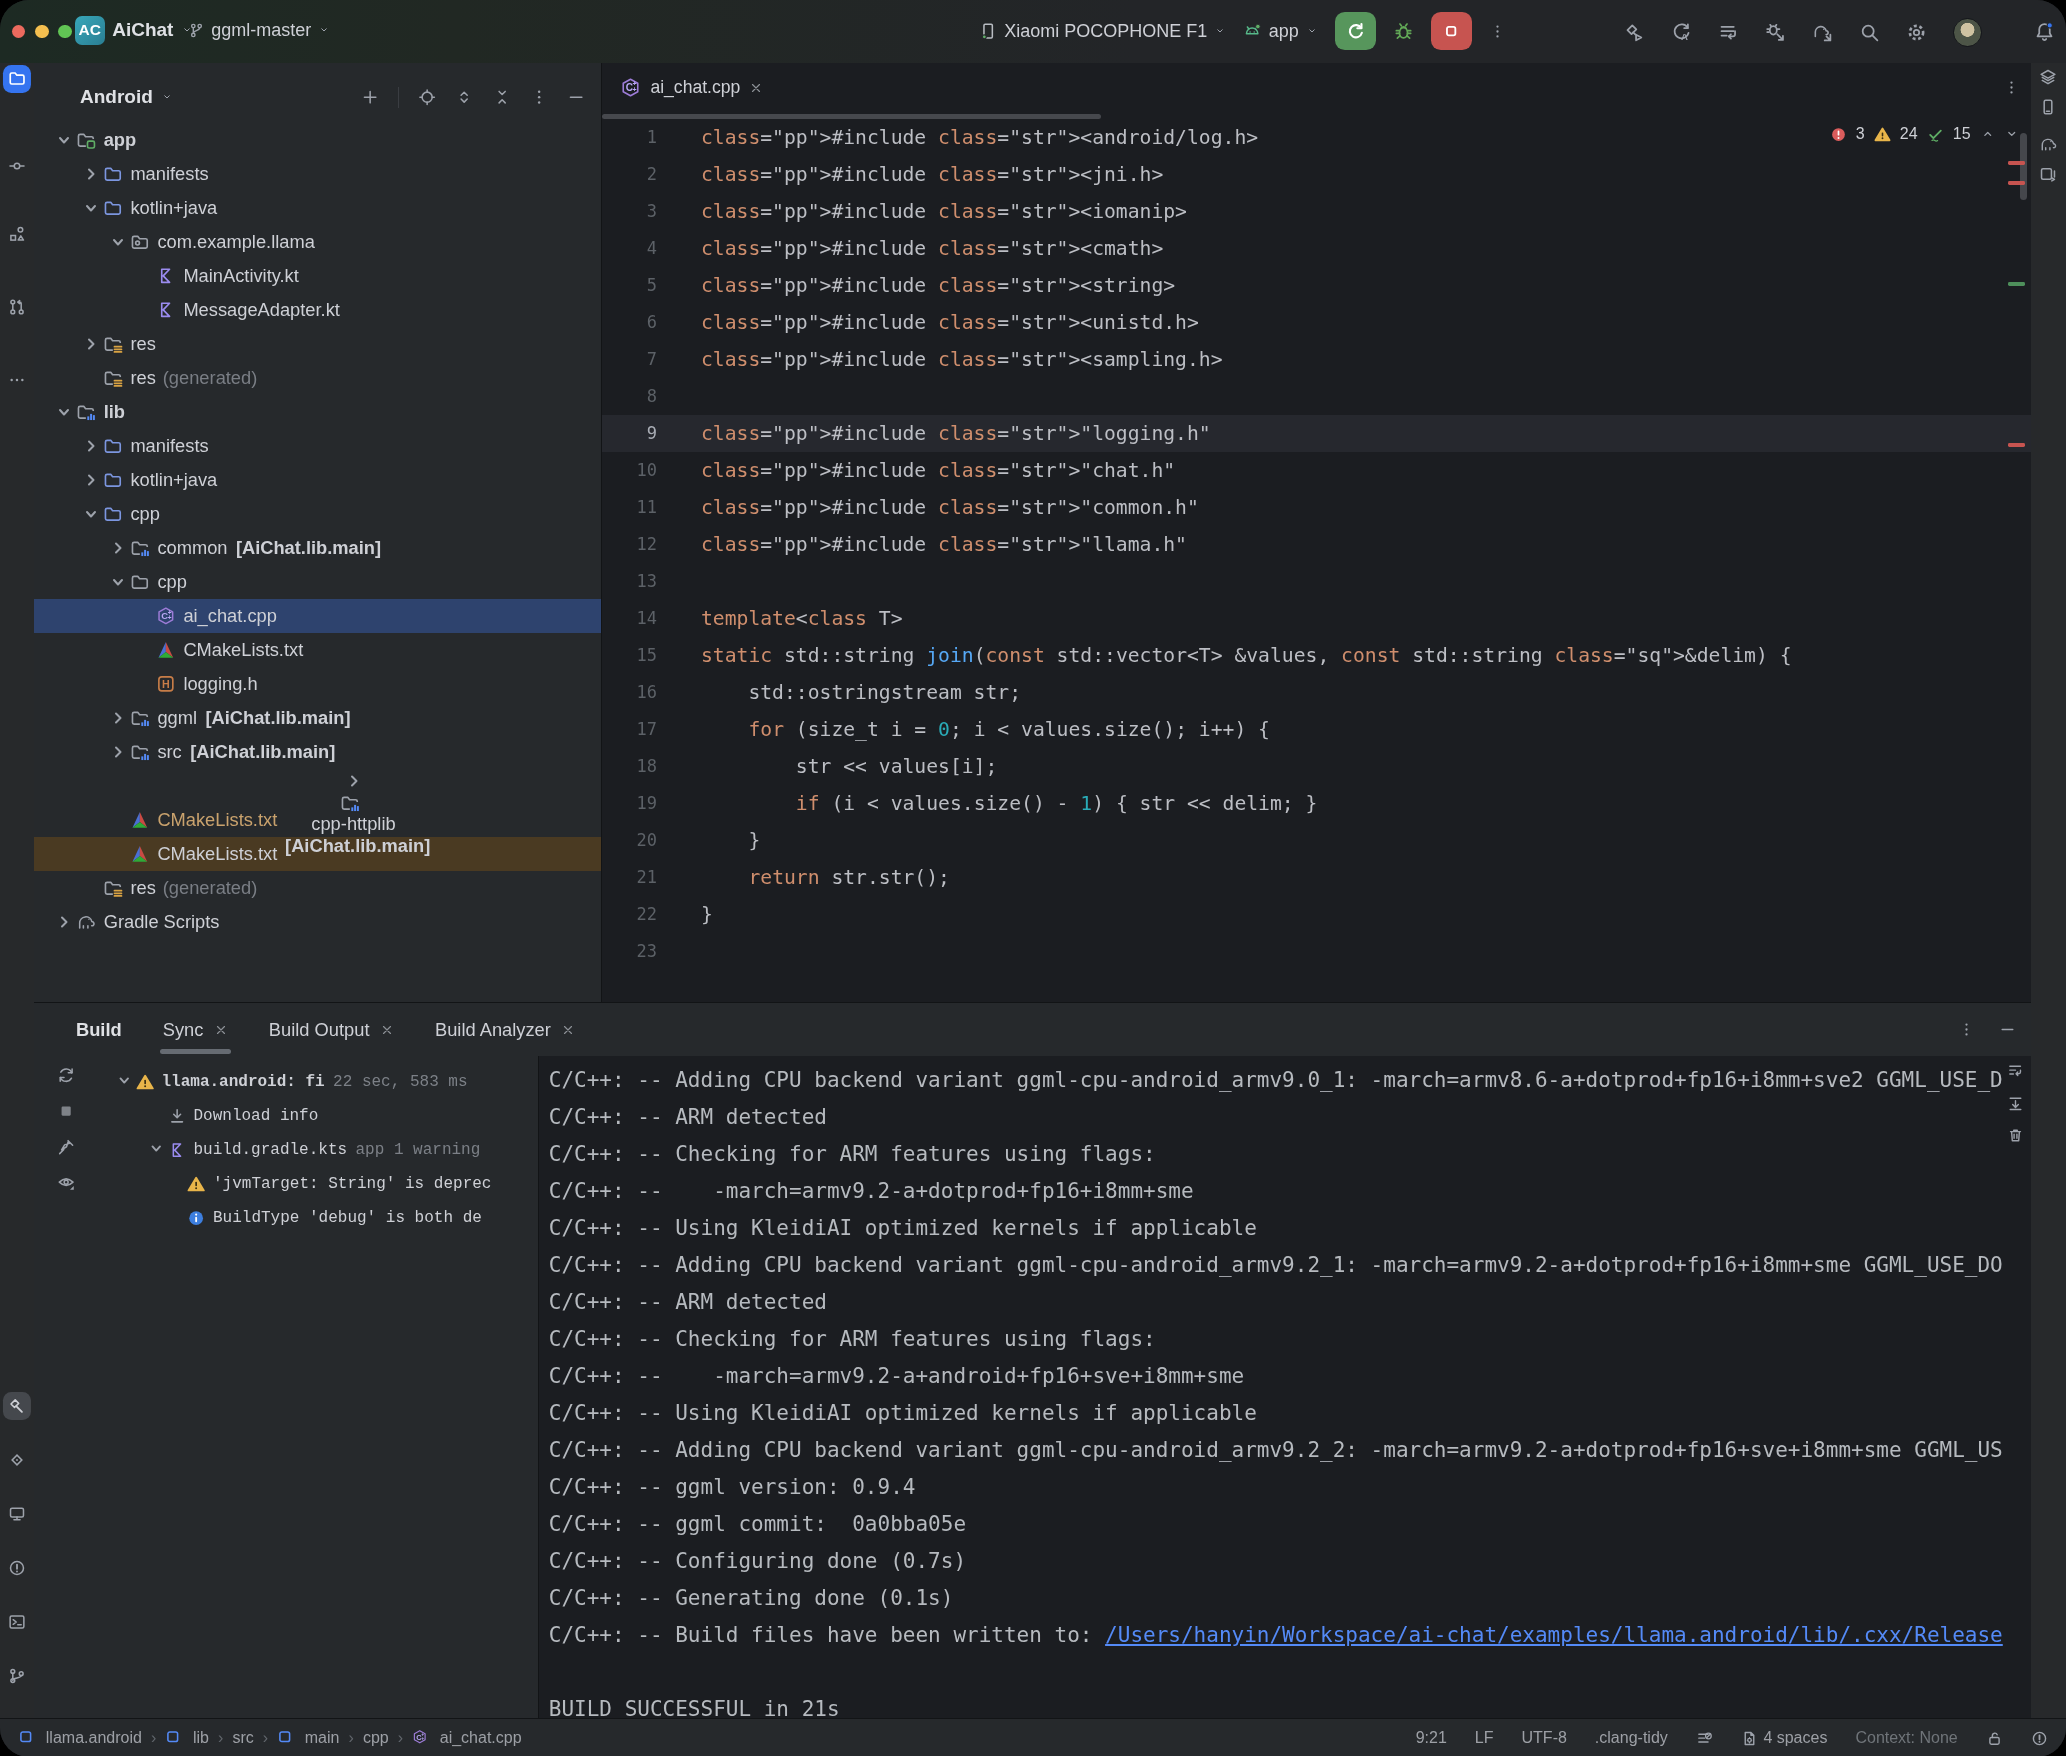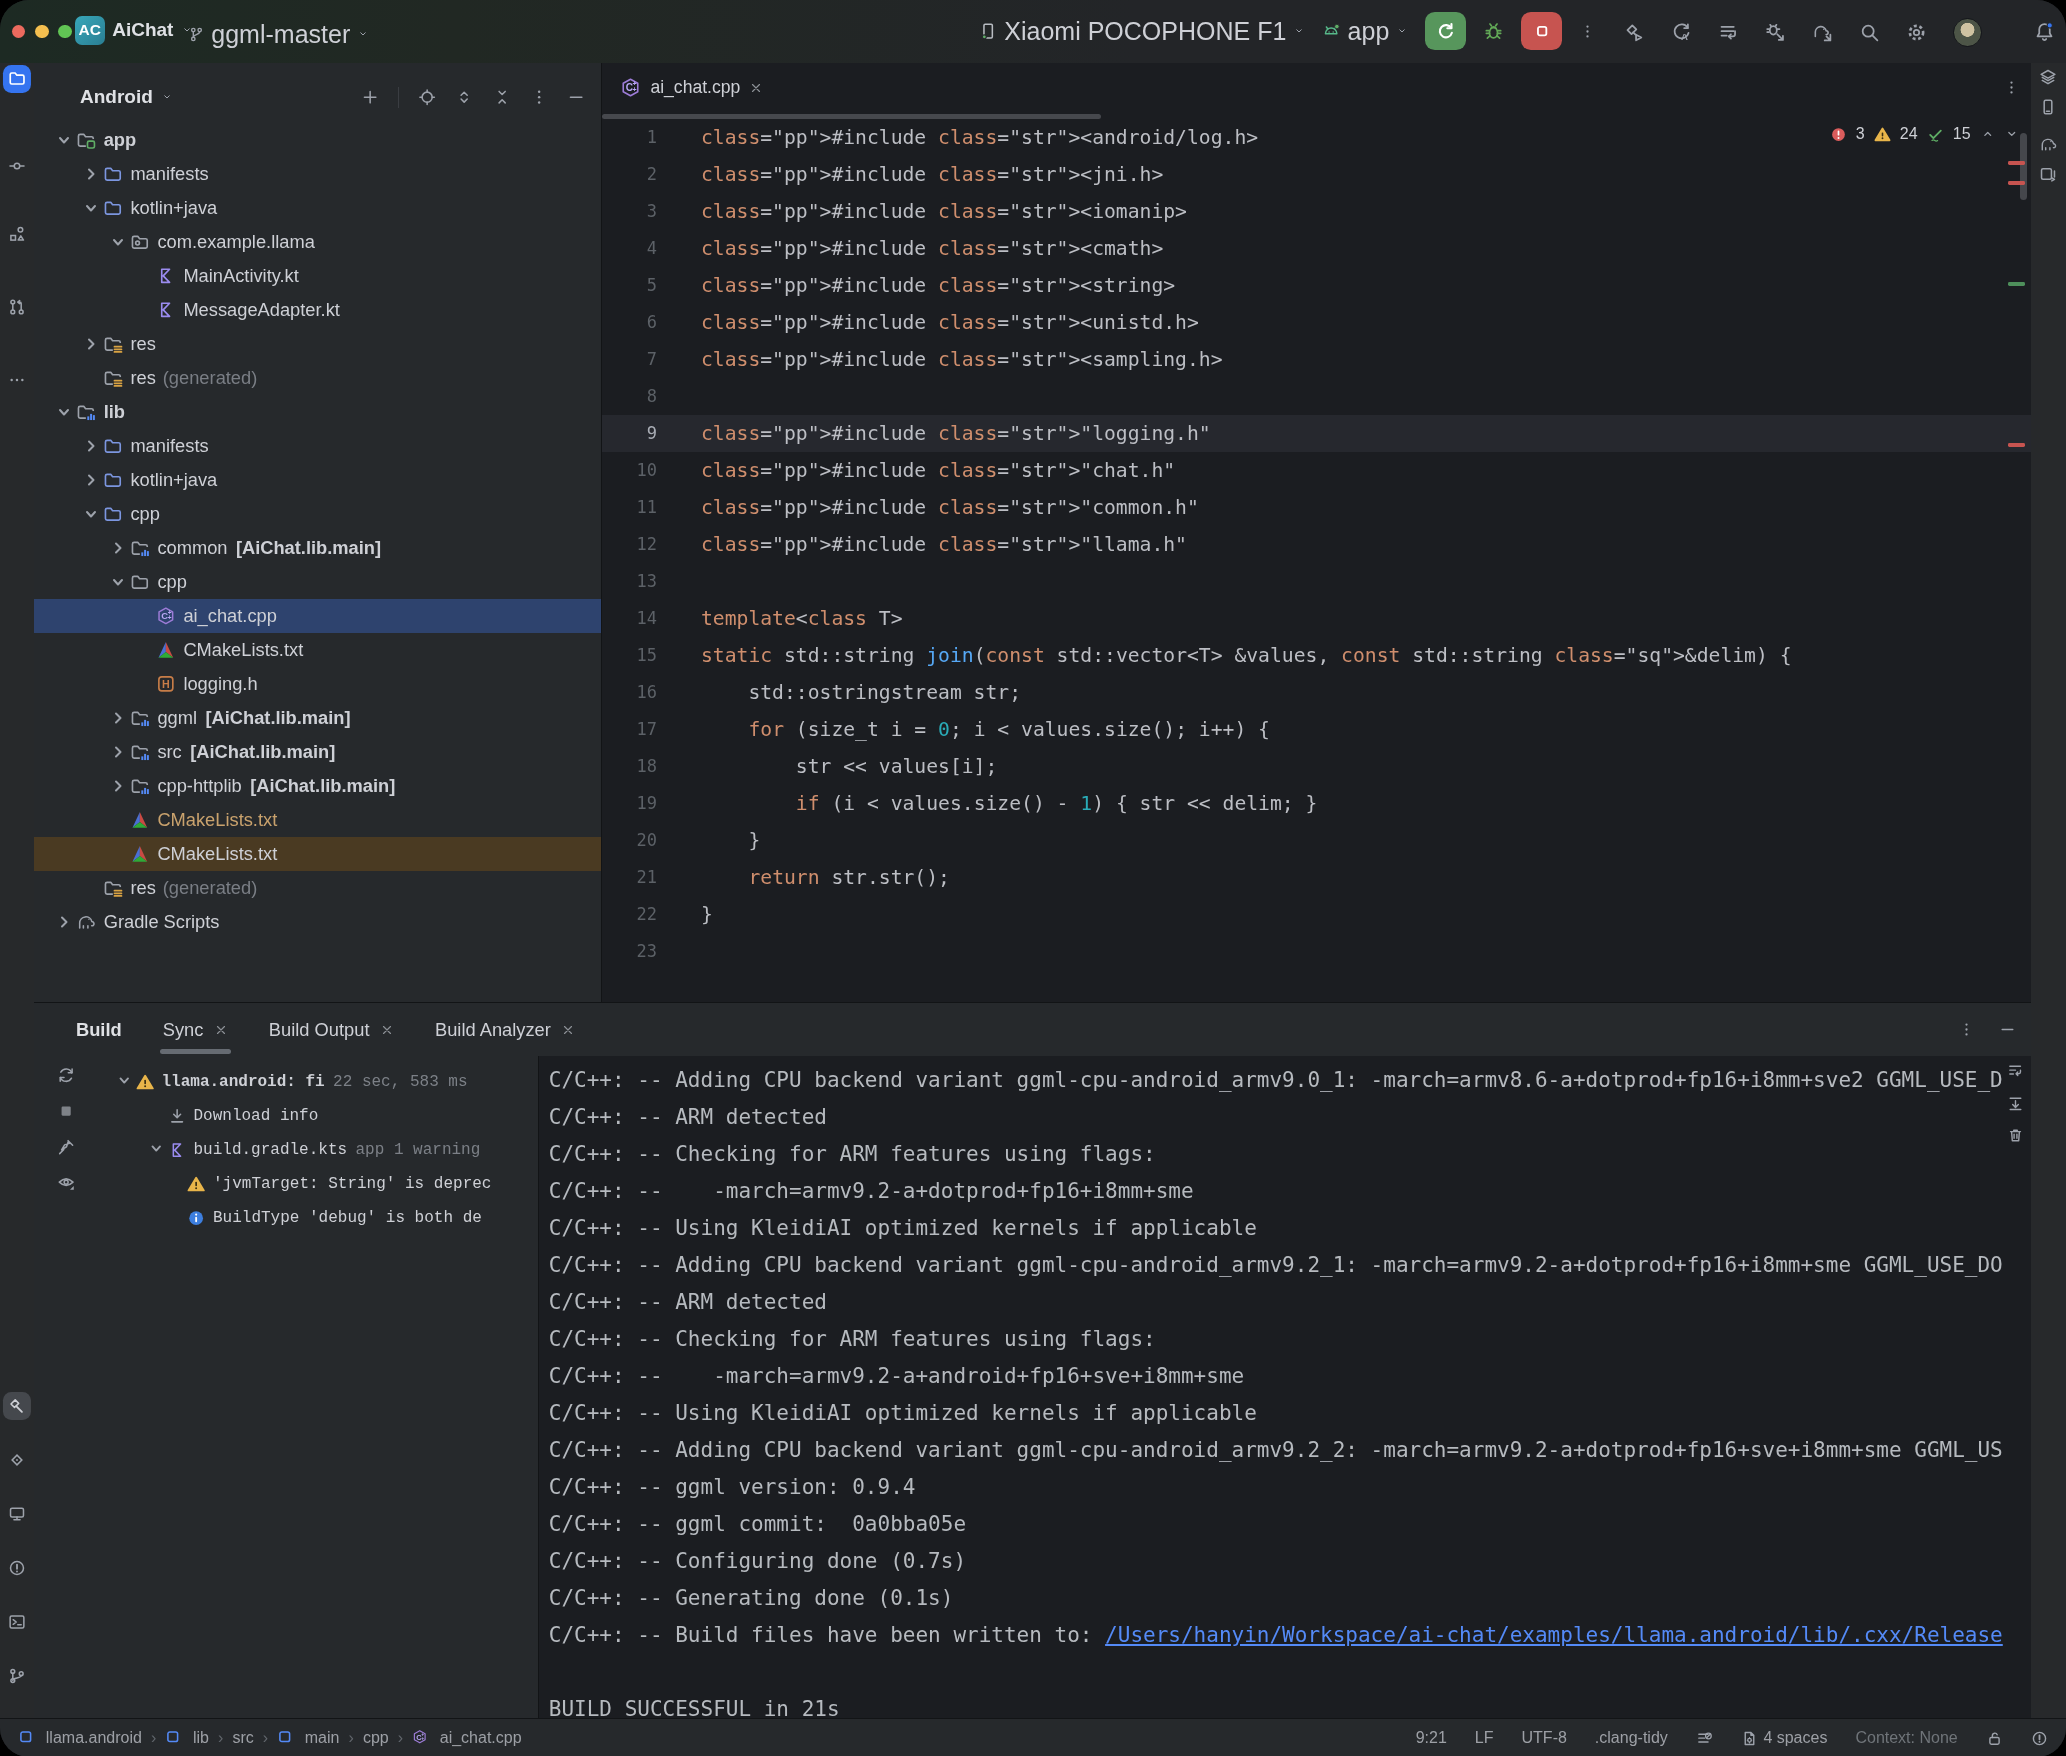--- a/index.html
+++ b/index.html
@@ -16,21 +16,21 @@
     border-bottom:0.7px solid #121416;}
   .traffic{position:absolute;left:12px;top:24.6px;display:flex;gap:9.8px;}
   .tl{width:13.4px;height:13.4px;border-radius:50%;}
   .tl.red{background:#ec6a5e}.tl.yellow{background:#f4bf4f}.tl.green{background:#61c554}
   .tb-group{display:flex;align-items:center;}
   .project-widget{position:absolute;left:75px;top:15.5px;gap:7.7px;}
   .ac-badge{width:29.5px;height:29.5px;border-radius:7px;background:linear-gradient(135deg,#38a7b9,#2a7e93);
     color:#fff;font-weight:bold;font-size:15.5px;display:flex;align-items:center;justify-content:center;}
   .tb-title{color:#dfe1e5;font-size:19px;font-weight:600;}
   .branch-widget{position:absolute;left:188px;top:19.7px;gap:6.3px;}
-  .tb-text{color:#ced0d6;font-size:25px;}
+  .tb-text{color:#ced0d6;font-size:18px;}
   .tb-center{position:absolute;left:979px;top:12px;display:flex;align-items:center;gap:17px;}
   .device-widget,.config-widget{gap:7px;}
   .run-btn,.stop-btn{width:41px;height:38px;border-radius:9.8px;border:none;display:flex;align-items:center;justify-content:center;padding:0;}
   .run-btn{background:#57965c}.stop-btn{background:#c75450}
   .tb-right{position:absolute;right:84px;top:18.3px;display:flex;align-items:center;gap:26px;}
   .avatar{width:27px;height:27px;border-radius:50%;border:0.7px solid #14161a;
     background:radial-gradient(circle at 50% 40%,#cfc3a2 0 32%,#4d5547 34% 100%);}
   .tb-bell{position:absolute;right:11.2px;top:21px;}
 
   
@@ -650,21 +650,21 @@
               <path d="M3 7.3 C3 6.2 3.9 5.3 5 5.3 h4.4 l2.3 2.9 H19 c1.1 0 2 .9 2 2 V17.7 c0 1.1 -.9 2 -2 2 H5 c-1.1 0 -2 -.9 -2 -2 Z" fill="none" stroke="#9da2ab" stroke-width="2" stroke-linecap="round" stroke-linejoin="round"></path>
               <rect x="12" y="11" width="12.5" height="13" fill="#26292c"></rect>
               <rect x="13.8" y="17.5" width="2.4" height="4.5" fill="#548af7"></rect>
               <rect x="17.2" y="14.5" width="2.4" height="7.5" fill="#548af7"></rect>
               <rect x="20.6" y="16" width="2.4" height="6" fill="#548af7"></rect>
             </svg>
           </span>
           <span class="lbl">src</span>
           <span class="mod">[AiChat.lib.main]</span>
         </div>
-        <div class="trow" style="padding-left: 72px;">
+        <div class="trow" style="padding-left: 72px; flex-direction: column;">
           <span class="chev">
             <svg viewBox="0 0 24 24">
               <path d="M10 7.5 l4.5 4.5 -4.5 4.5" fill="none" stroke="#9da2ab" stroke-width="2" stroke-linecap="round" stroke-linejoin="round"></path>
             </svg>
           </span>
           <span class="icon ticon s28">
             <svg viewBox="0 0 24 24">
               <path d="M3 7.3 C3 6.2 3.9 5.3 5 5.3 h4.4 l2.3 2.9 H19 c1.1 0 2 .9 2 2 V17.7 c0 1.1 -.9 2 -2 2 H5 c-1.1 0 -2 -.9 -2 -2 Z" fill="none" stroke="#9da2ab" stroke-width="2" stroke-linecap="round" stroke-linejoin="round"></path>
               <rect x="12" y="11" width="12.5" height="13" fill="#26292c"></rect>
               <rect x="13.8" y="17.5" width="2.4" height="4.5" fill="#548af7"></rect>

